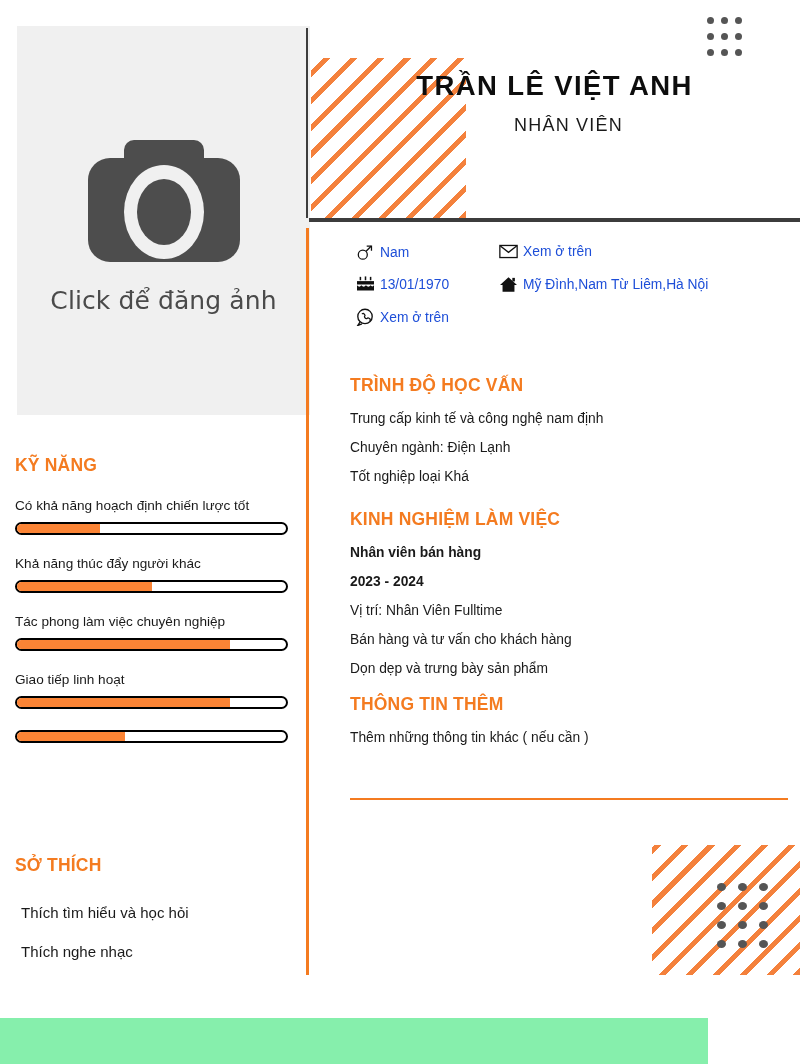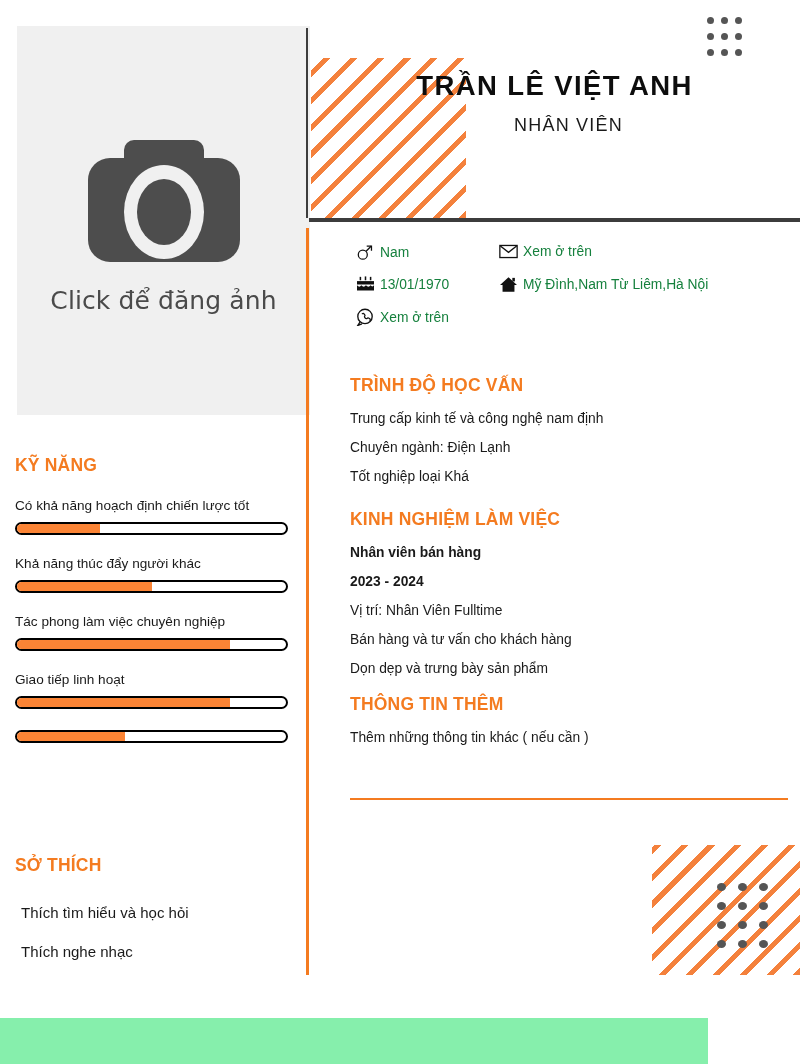--- a/index.html
+++ b/index.html
@@ -197,21 +197,21 @@
   .contact-row {
     display: flex;
     align-items: flex-start;
     margin-bottom: 10px;
     min-height: 22px;
   }
   .contact-cell {
     display: flex;
     align-items: center;
     font-size: 13.8px;
-    color: #15803d;
+    color: #1d4ed8;
   }
   .contact-cell.col1 { width: 143px; flex: 0 0 143px; }
   .contact-icon {
     width: 24px;
     flex: 0 0 24px;
     display: flex;
     align-items: center;
     justify-content: flex-start;
   }
 

